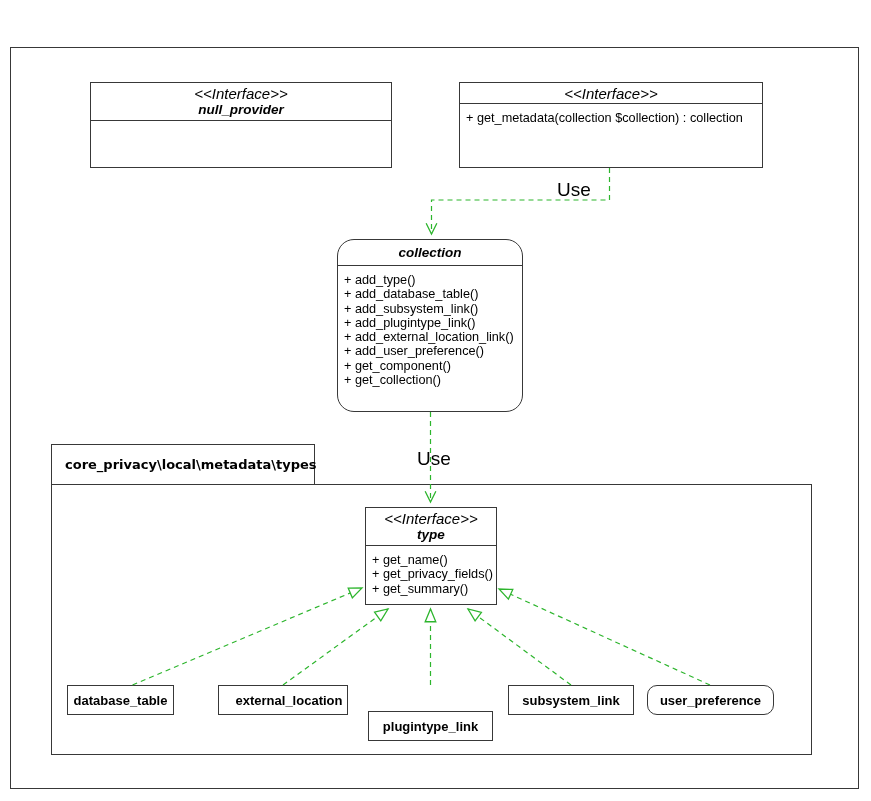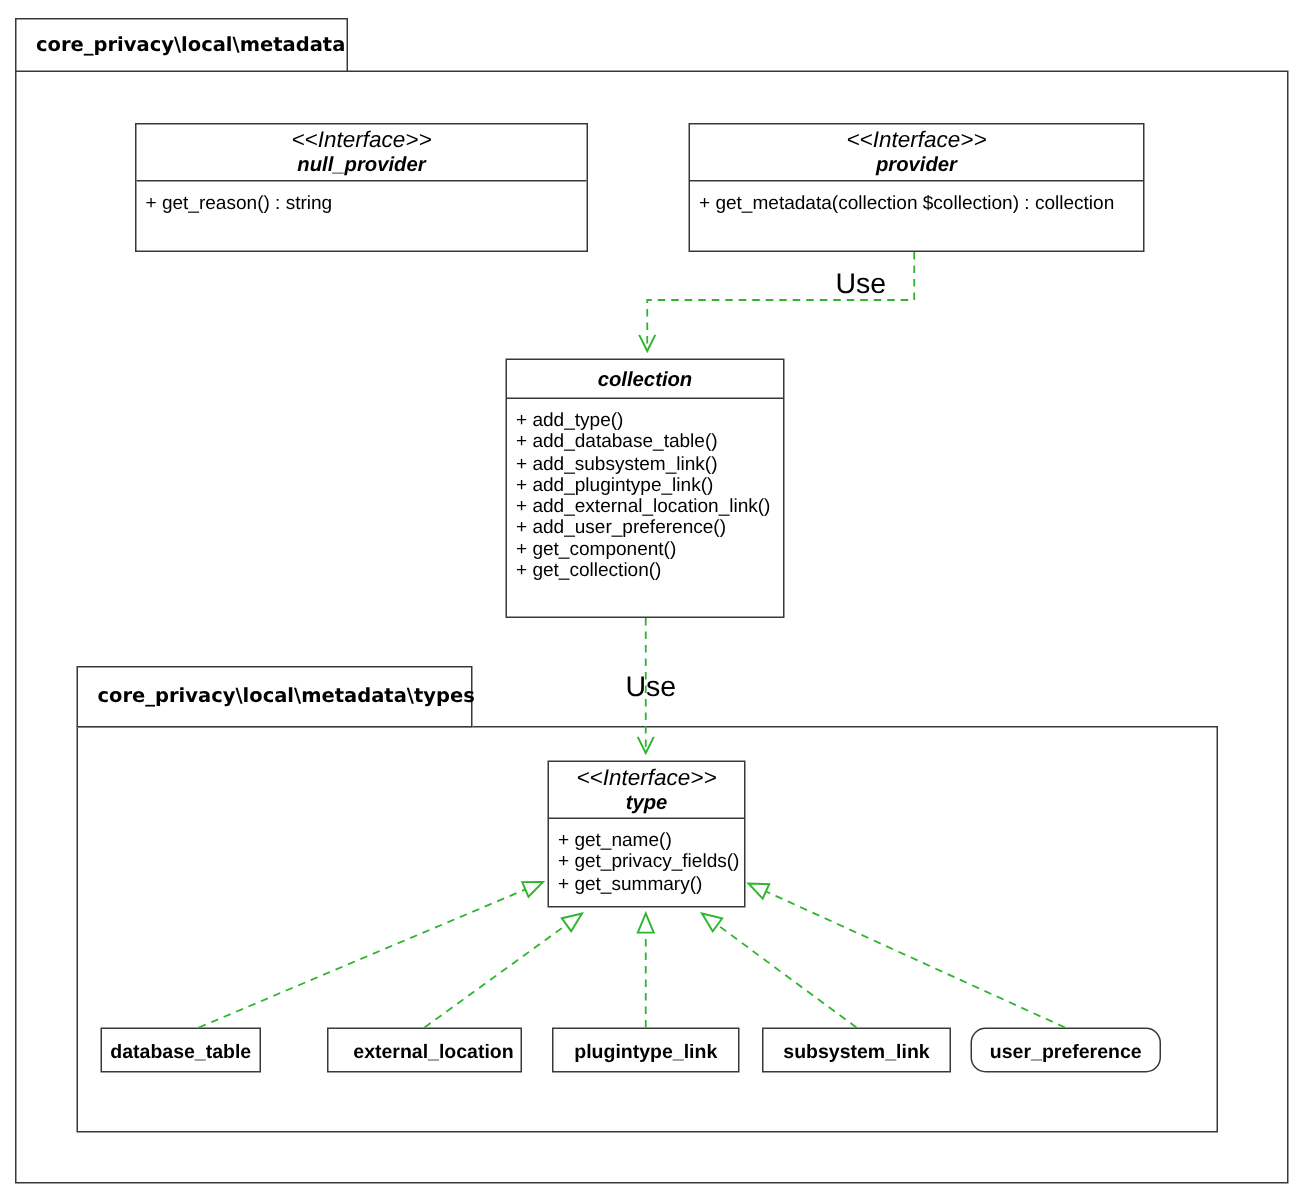--- a/index.html
+++ b/index.html
@@ -48,51 +48,44 @@
   .edge-label {
     position: absolute; z-index: 5; font-size: 19px; line-height: 14px;
     color: var(--text); white-space: nowrap;
   }
 </style>
 </head>
 <body>
 
 <div class="canvas">
 
-  <div class="pkg-tab" style="left:10px; top:12px; width:222px; height:36px;">
-    <span>core_privacy\local\metadata</span>
-  </div>
   <div class="pkg-body" style="left:10px; top:47px; width:849px; height:742px;"></div>
 
   <div class="pkg-tab" style="left:51px; top:444px; width:264px; height:41px;">
     <span>core_privacy\local\metadata\types</span>
   </div>
   <div class="pkg-body" style="left:51px; top:484px; width:761px; height:271px;"></div>
 
   <div class="uml-box" style="left:90px; top:82px; width:302px; height:86px;">
     <div class="uml-head">
       <div class="stereo">&lt;&lt;Interface&gt;&gt;</div>
       <div class="cname">null_provider</div>
     </div>
-    <div class="methods">
-      <div>+ get_reason() : string</div>
-    </div>
   </div>
 
   <div class="uml-box" style="left:459px; top:82px; width:304px; height:86px;">
     <div class="uml-head">
       <div class="stereo">&lt;&lt;Interface&gt;&gt;</div>
-      <div class="cname">provider</div>
     </div>
     <div class="methods">
       <div>+ get_metadata(collection $collection) : collection</div>
     </div>
   </div>
 
-  <div class="uml-box" style="left:337px; top:239px; width:186px; height:173px;">
+  <div class="uml-box" style="left:337px; top:239px; width:186px; height:173px;border-radius:17px;">
     <div class="uml-head" style="padding:4px;">
       <div class="cname">collection</div>
     </div>
     <div class="methods">
       <div>+ add_type()</div>
       <div>+ add_database_table()</div>
       <div>+ add_subsystem_link()</div>
       <div>+ add_plugintype_link()</div>
       <div>+ add_external_location_link()</div>
       <div>+ add_user_preference()</div>
@@ -112,21 +105,21 @@
       <div>+ get_summary()</div>
     </div>
   </div>
 
   <div class="uml-box simple" style="left:67px; top:685px; width:107px; height:30px;">
     <span>database_table</span>
   </div>
   <div class="uml-box simple" style="left:218px; top:685px; width:130px; height:30px;padding-left:12px;">
     <span>external_location</span>
   </div>
-  <div class="uml-box simple" style="left:368px; top:685px; width:125px; height:30px;">
+  <div class="uml-box simple" style="left:368px; top:711px; width:125px; height:30px;">
     <span>plugintype_link</span>
   </div>
   <div class="uml-box simple" style="left:508px; top:685px; width:126px; height:30px;">
     <span>subsystem_link</span>
   </div>
   <div class="uml-box simple" style="left:647px; top:685px; width:127px; height:30px;border-radius:10px;">
     <span>user_preference</span>
   </div>
 
   <svg class="edges" width="871" height="801" viewBox="0 0 871 801">

